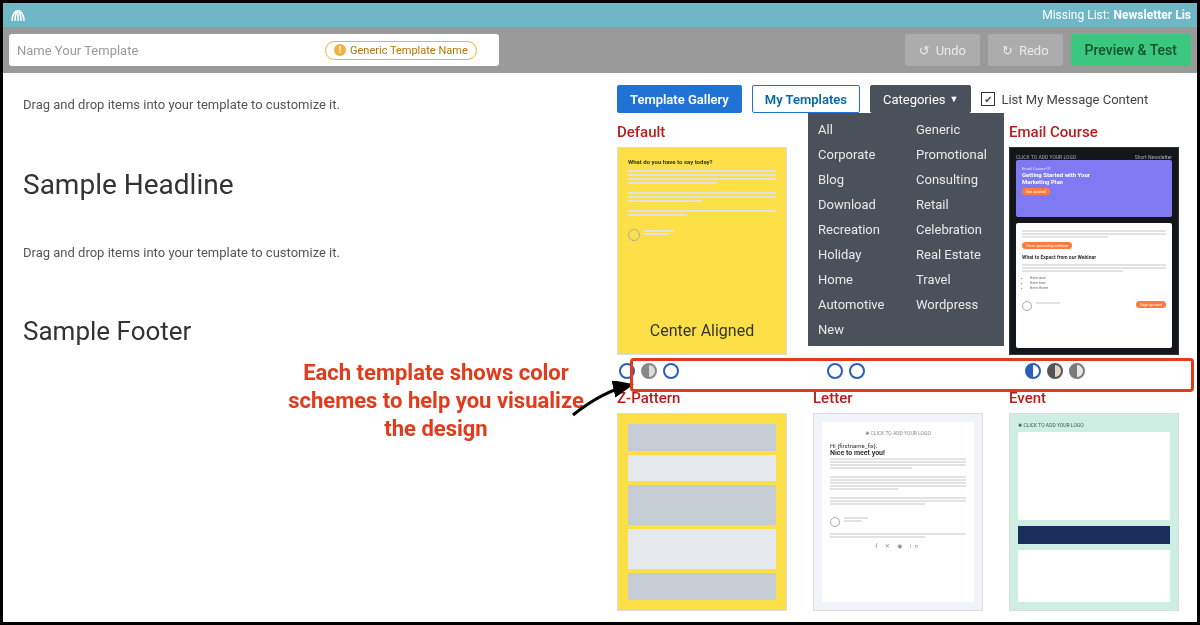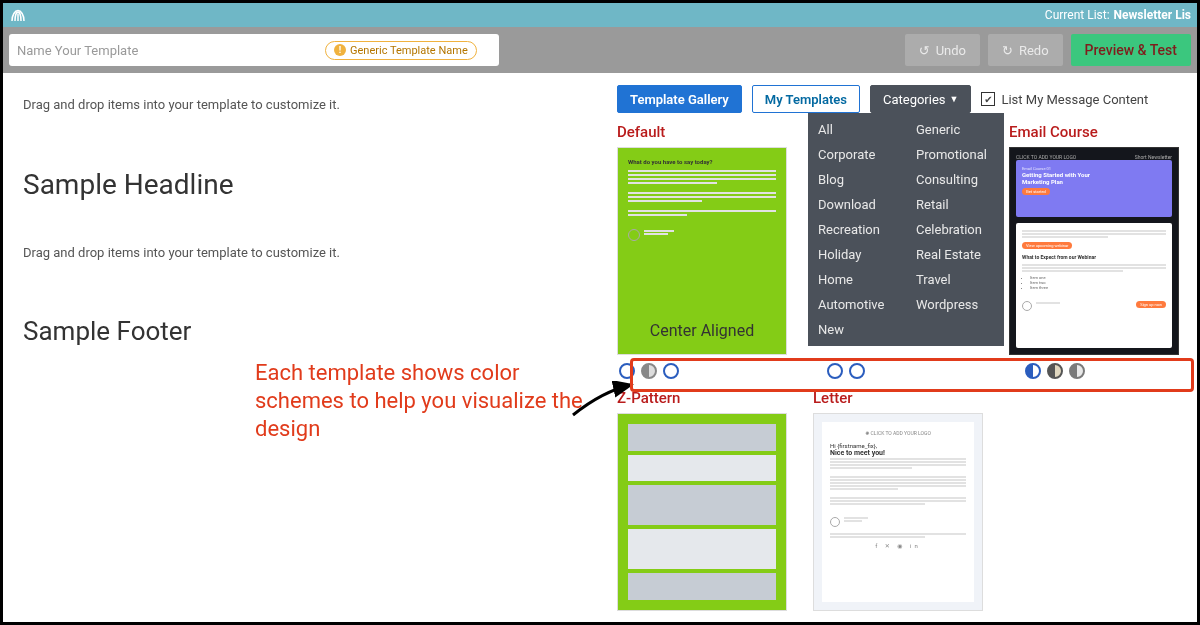--- a/index.html
+++ b/index.html
@@ -14,32 +14,32 @@
 
   
   .actionbar { height: 46px; background: #9a9a9a; display: flex; align-items: center; padding: 0 6px; gap: 8px; }
   .name-group { background: #fff; height: 32px; display: flex; align-items: center; border-radius: 3px; padding: 0 8px; gap: 8px; width: 490px; }
   .name-input { border: none; outline: none; font-size: 13px; color: #333; width: 300px; background: transparent; }
   .name-input::placeholder { color: #9a9a9a; }
   .missing-pill { border: 1px solid #f0b23e; color: #b47600; background: #fff; font-size: 11px; border-radius: 11px; padding: 2px 8px; display: flex; align-items: center; gap: 4px; }
   .missing-pill .bang { background: #f0b23e; color: #fff; border-radius: 50%; width: 12px; height: 12px; font-size: 9px; display: inline-flex; align-items: center; justify-content: center; font-weight: 700; }
   .spacer { flex: 1; }
   .ghost-btn { background: rgba(255,255,255,0.18); color: #eaeaea; border: none; height: 32px; padding: 0 14px; font-size: 13px; border-radius: 2px; display: flex; align-items: center; gap: 6px; }
-  .preview-btn { background: #3bc77e; color: #7f1d1d; border: none; height: 32px; padding: 0 14px; font-size: 14px; border-radius: 2px; font-weight: 500; }
+  .preview-btn { background: #3bc77e; color: #14532d; border: none; height: 32px; padding: 0 14px; font-size: 14px; border-radius: 2px; font-weight: 500; }
 
   
   .body-split { display: flex; height: calc(625px - 24px - 46px - 6px); }
   .left-pane { width: 610px; padding: 24px 20px; color: #333; }
   .hint { color: #555; font-size: 13px; margin-bottom: 56px; }
   .headline { font-size: 28px; color: #333; font-weight: 400; margin-bottom: 44px; }
   .hint2 { color: #555; font-size: 13px; margin-bottom: 56px; }
   .footer-text { font-size: 26px; color: #333; font-weight: 400; }
 
   
-  .annotation { position: absolute; left: 252px; top: 356px; width: 330px; color: #e13b1b; font-weight: 400; font-size: 22px; text-align: left; line-height: 1.28; }
+  .annotation { position: absolute; left: 268px; top: 356px; width: 330px; color: #e13b1b; font-weight: 700; font-size: 22px; text-align: center; line-height: 1.28; }
   .arrow-svg { position: absolute; left: 566px; top: 378px; width: 70px; height: 40px; pointer-events: none; }
 
   
   .right-pane { flex: 1; position: relative; overflow: hidden; padding: 12px 8px 0 0; }
   .tabs-row { display: flex; align-items: center; gap: 10px; margin-bottom: 10px; padding-left: 4px; }
   .tab-btn { height: 28px; padding: 0 12px; font-size: 13px; border-radius: 2px; cursor: pointer; display: flex; align-items: center; }
   .tab-gallery { background: #2073d4; color: #fff; border: 1px solid #2073d4; font-weight: 600; }
   .tab-mytpl   { background: #fff; color: #0369a1; border: 1px solid #2073d4; font-weight: 600; }
   .tab-cat     { background: #4b515a; color: #fff; border: 1px solid #4b515a; }
   .tab-cat .caret { margin-left: 4px; font-size: 9px; }
@@ -47,21 +47,21 @@
   .keep-box { width: 14px; height: 14px; border: 1.5px solid #333; display: inline-flex; align-items: center; justify-content: center; font-size: 10px; }
 
   
   .dropdown { position: absolute; left: 195px; top: 40px; width: 196px; background: #4b515a; color: #e8e8e8; z-index: 30; font-size: 13px; padding: 4px 0; columns: 2; column-gap: 0; }
   .dropdown div { padding: 5px 10px; break-inside: avoid; cursor: pointer; }
 
   
   .gallery-grid { display: grid; grid-template-columns: repeat(3, 186px); gap: 10px 10px; padding-left: 4px; }
   .cell { }
   .cell-title { font-size: 15px; color: #b91c1c; margin-bottom: 6px; font-weight: 500; }
-  .thumb { width: 170px; height: 208px; border: 1px solid #ddd; background: #84cc16; padding: 10px; display: flex; flex-direction: column; font-size: 5px; color: #666; position: relative; justify-content: flex-start; }
+  .thumb { width: 170px; height: 208px; border: 1px solid #ddd; background: #fde047; padding: 10px; display: flex; flex-direction: column; font-size: 5px; color: #666; position: relative; justify-content: flex-start; }
   .thumb.small { height: 198px; }
   .thumb .h { font-weight: 700; color: #333; margin-bottom: 4px; font-size: 6px; }
   .thumb .line { height: 2px; background: #e2e2e2; margin: 1px 0; }
   .thumb .avatar { width: 12px; height: 12px; border: 1px solid #aaa; border-radius: 50%; margin-top: 6px; }
   .center-label { text-align: center; font-size: 16px; color: #333; margin-top: auto; padding-bottom: 4px; }
 
   
   .ec-thumb { background: #14161c; border: 1px solid #333; padding: 6px; }
   .ec-hero { background: #7f7af2; height: 58px; border-radius: 2px; padding: 6px; font-size: 5px; color: #fff; }
   .ec-card { background: #fff; border-radius: 2px; height: 126px; margin-top: 6px; padding: 6px; font-size: 4.5px; color: #555; }
@@ -104,21 +104,21 @@
   <span class="logo">
     <svg viewBox="0 0 24 24">
         <g fill="none" stroke="#fff" stroke-width="2">
           <path d="M4 20c0-8 4-14 8-14s8 6 8 14"></path>
           <path d="M8 20c0-8 2-12 4-12s4 4 4 12"></path>
           <path d="M12 20c0-8 0-10 0-10"></path>
         </g>
       </svg>
   </span>
   <span class="top-right">
-    <span>Current List:</span>
+    <span>Missing List:</span>
     <span class="bold">Newsletter Lis</span>
   </span>
 </div>
 
 <div class="actionbar">
   <div class="name-group">
     <input class="name-input" placeholder="Name Your Template" style="">
     <span class="missing-pill">
       <span class="bang">!</span>
       <span>Generic Template Name</span>
@@ -296,20 +296,29 @@
                 </div>
               </div>
             <div style="height:5px"></div>
             <div class="line"></div>
               <div class="line" style="width:70%"></div>
             <div style="text-align:center;margin-top:4px;letter-spacing:3px;font-size:6px;color:#888">f ✕ ◉ in</div>
           </div>
         </div>
       </div>
 
+      <div class="cell">
+        <div class="cell-title">Event</div>
+        <div class="thumb small ev-thumb">
+          <div style="font-size:5px;color:#455;margin-bottom:4px"><span>✺ </span><span>CLICK TO ADD YOUR LOGO</span></div>
+          <div class="ev-hero"></div>
+          <div class="ev-bar"></div>
+          <div class="ev-card"></div>
+        </div>
+      </div>
     </div>
   </div>
 </div>
 
 <div class="red-box"></div>
 
 <div class="annotation">Each template shows color schemes to help you visualize the design</div>
 <svg class="arrow-svg" viewBox="0 0 70 40">
   <defs>
       <marker id="ah" markerWidth="8" markerHeight="8" refX="6" refY="3" orient="auto">

